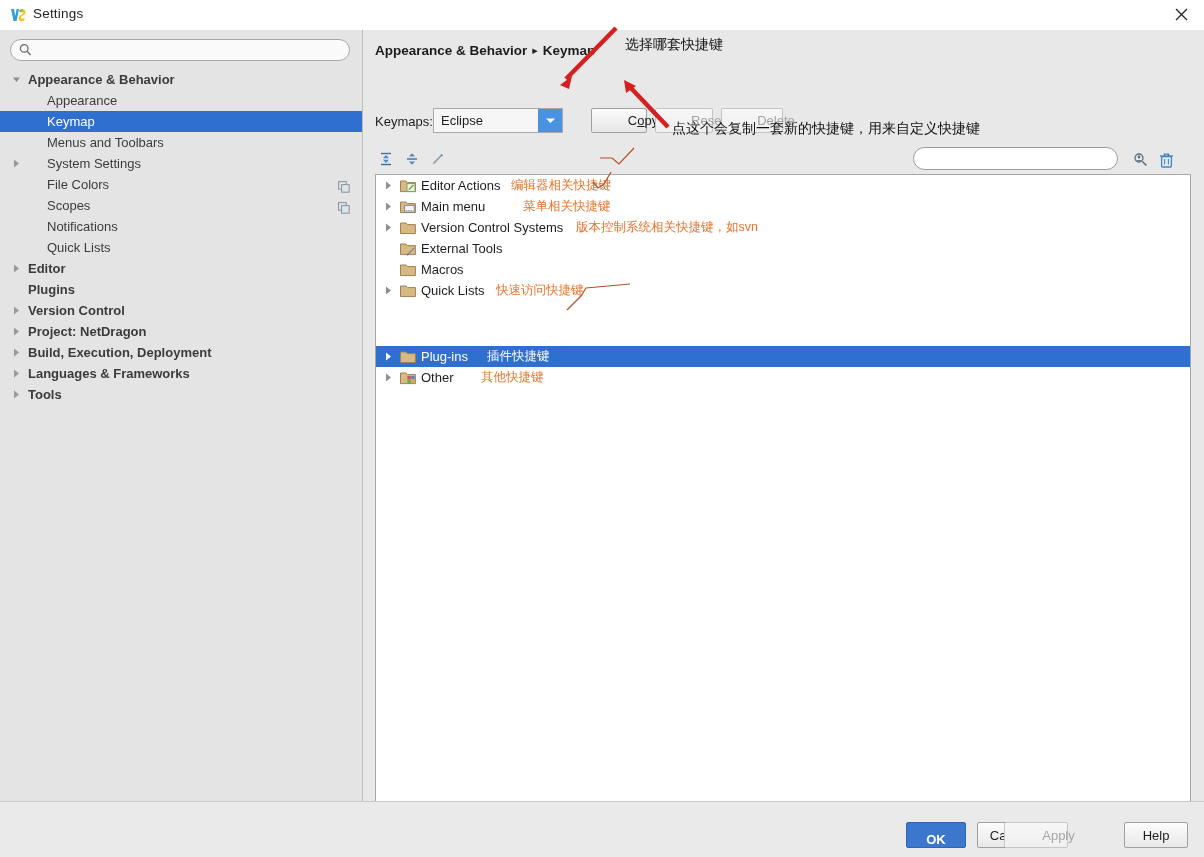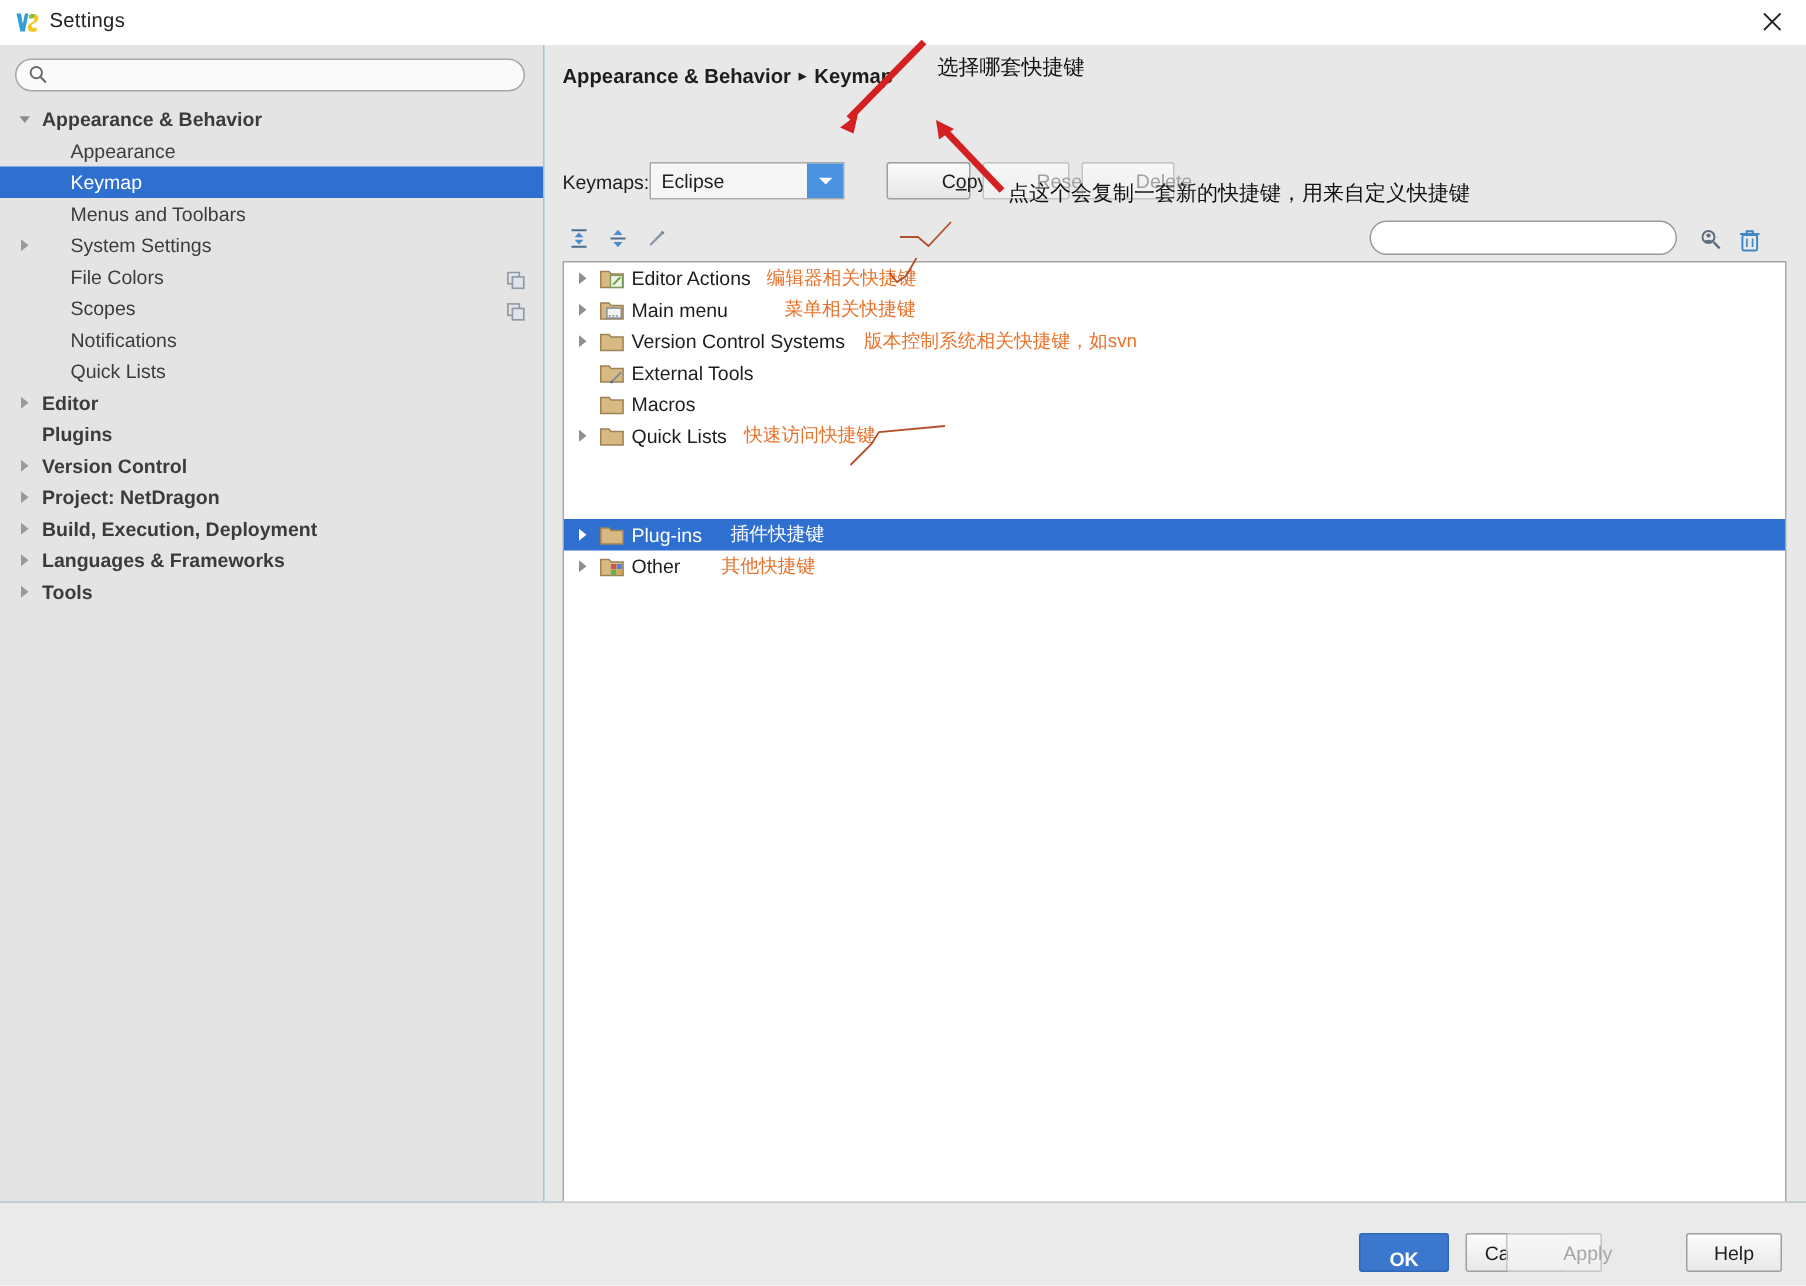--- a/index.html
+++ b/index.html
@@ -2,21 +2,21 @@
 <html><head>
 <meta charset="utf-8">
 <style>
   html,body{margin:0;padding:0;}
   body{
     width:1204px;height:857px;overflow:hidden;
     font-family:"Liberation Sans","DejaVu Sans",sans-serif;
     font-size:13px;color:#1f1f1f;background:#ffffff;
     -webkit-font-smoothing:antialiased;
   }
-  .dialog{position:relative;width:1204px;height:818px;background:#0ea5e9;box-sizing:border-box;}
+  .dialog{position:relative;width:1204px;height:818px;background:#bef264;box-sizing:border-box;}
 
   
   .titlebar{position:absolute;left:0;top:0;width:1204px;height:30px;background:#ffffff;border-bottom:1px solid #cfcfcf;}
   .title-logo{position:absolute;left:10px;top:7px;width:17px;height:16px;}
   .title-text{position:absolute;left:33px;top:6px;font-size:13.5px;color:#222;letter-spacing:.2px;}
   .close-btn{position:absolute;right:0;top:0;width:46px;height:29px;display:flex;align-items:center;justify-content:center;cursor:default;}
   .close-btn svg{display:block;}
 
   
   .sidebar{position:absolute;left:0;top:30px;width:363px;height:771px;background:#e4e4e4;border-right:1px solid #bcbcbc;box-sizing:border-box;}

